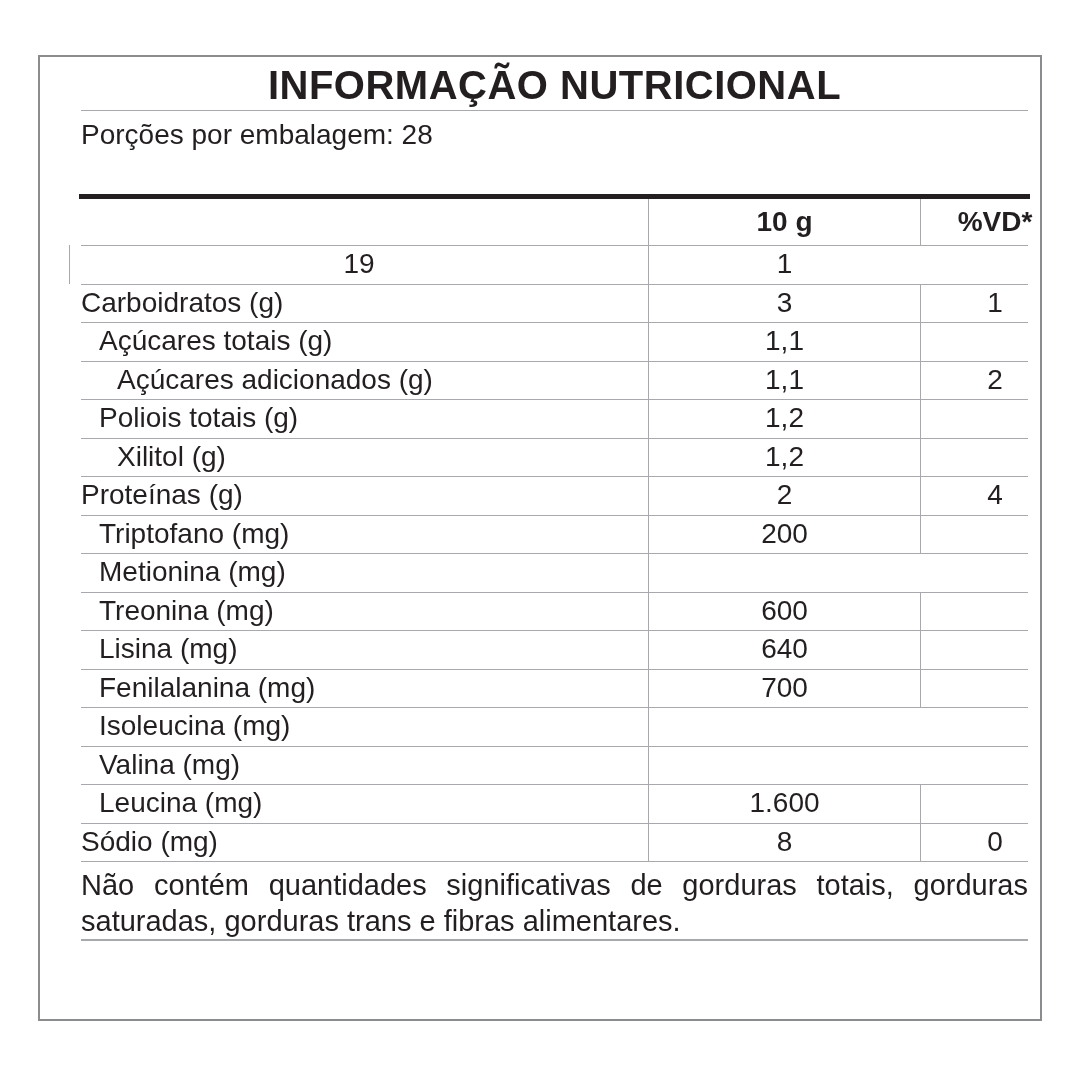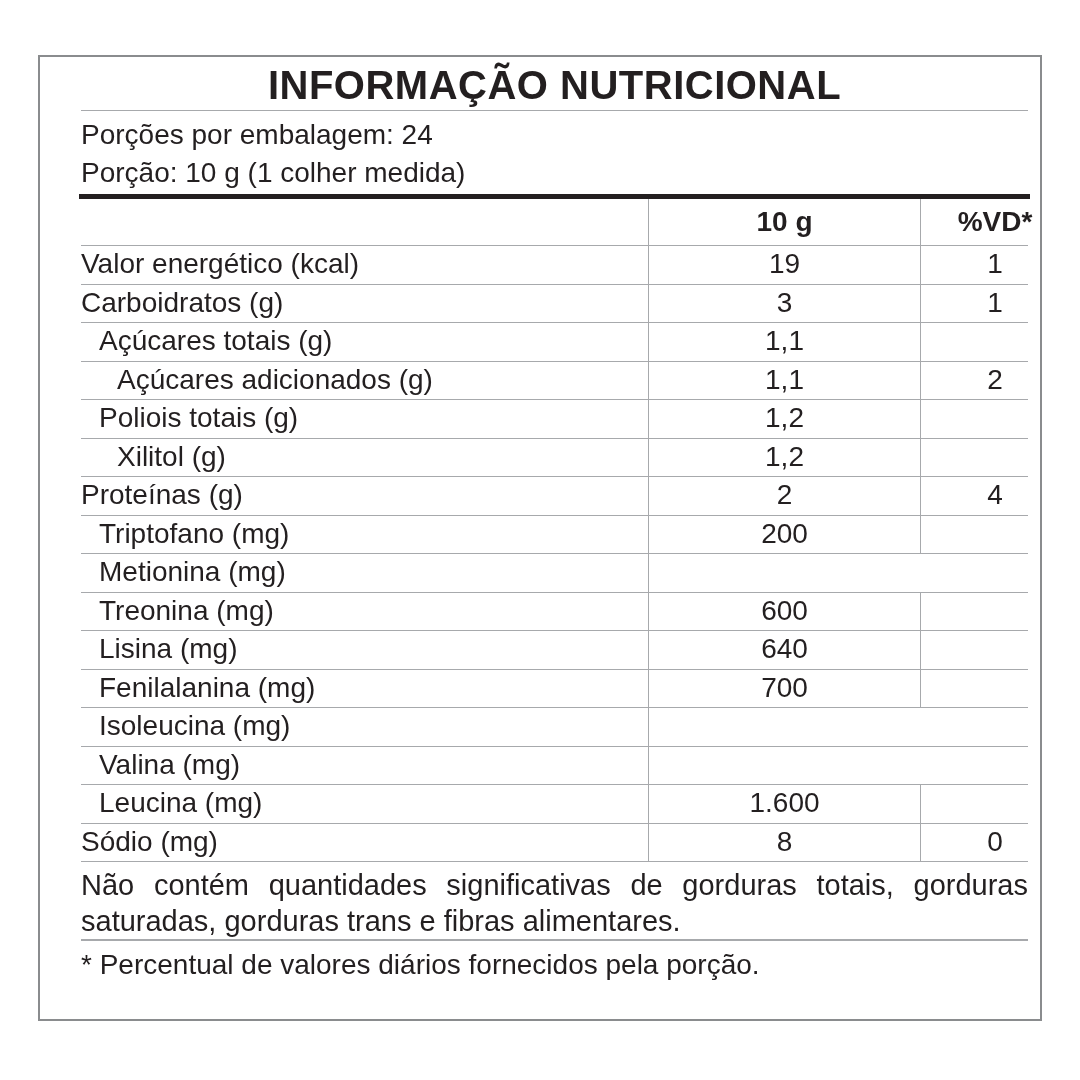--- a/index.html
+++ b/index.html
@@ -113,35 +113,33 @@
 <body>
 
 <div class="page">
   <div class="nutri-label">
 
     <div class="title">INFORMAÇÃO NUTRICIONAL</div>
 
     <div class="sep"></div>
 
     <div class="serving">
-      <div>Porções por embalagem: 24</div>
-      <div>Porção: 10 g (1 colher medida)</div>
+      <div>Porções por embalagem: 28</div>
     </div>
 
     <div class="rule-heavy"></div>
 
     <div class="row grid-header">
       <div class="cell label-cell"></div>
       <div class="cell amount-cell bold">10 g</div>
       <div class="cell dv-cell bold">%VD*</div>
     </div>
 
     <div id="rows">
       <div class="row data-row">
-        <div class="cell label-cell indent-0">Valor energético (kcal)</div>
         <div class="cell amount-cell">19</div>
         <div class="cell dv-cell">1</div>
       </div>
 
       <div class="row data-row">
         <div class="cell label-cell indent-0">Carboidratos (g)</div>
         <div class="cell amount-cell">3</div>
         <div class="cell dv-cell">1</div>
       </div>
 
@@ -225,16 +223,15 @@
         <div class="cell label-cell indent-0">Sódio (mg)</div>
         <div class="cell amount-cell">8</div>
         <div class="cell dv-cell">0</div>
       </div>
     </div>
 
     <div class="note">Não contém quantidades significativas de gorduras totais, gorduras saturadas, gorduras trans e fibras alimentares.</div>
 
     <div class="sep thick"></div>
 
-    <div class="footnote">* Percentual de valores diários fornecidos pela porção.</div>
 
   </div>
 </div>
 
 </body></html>

